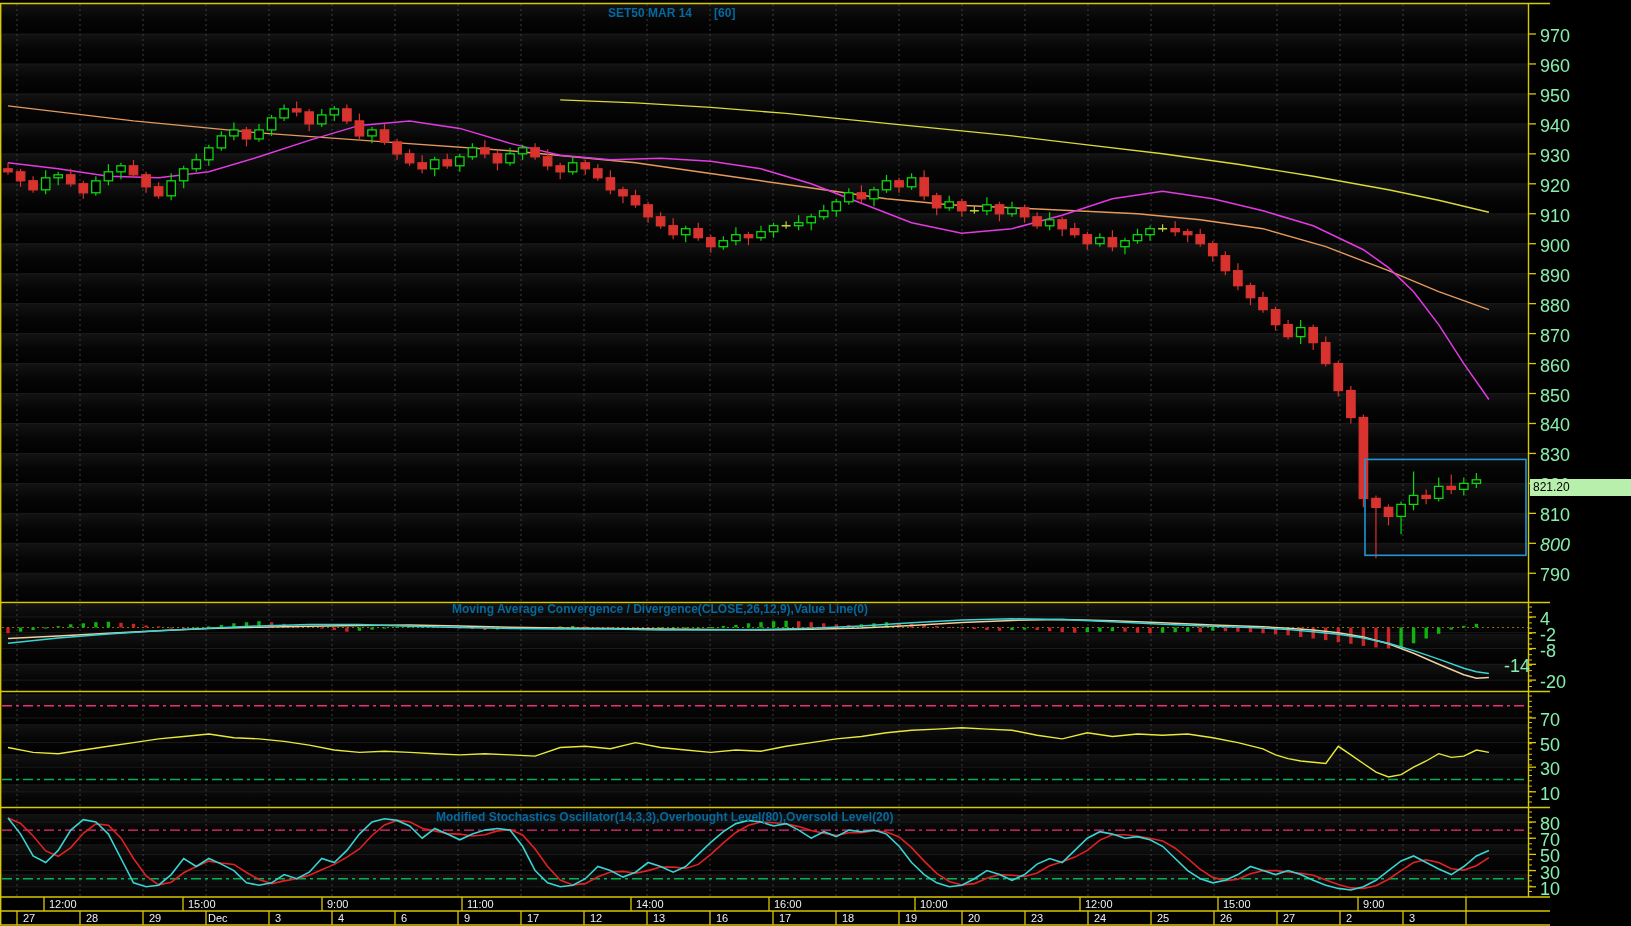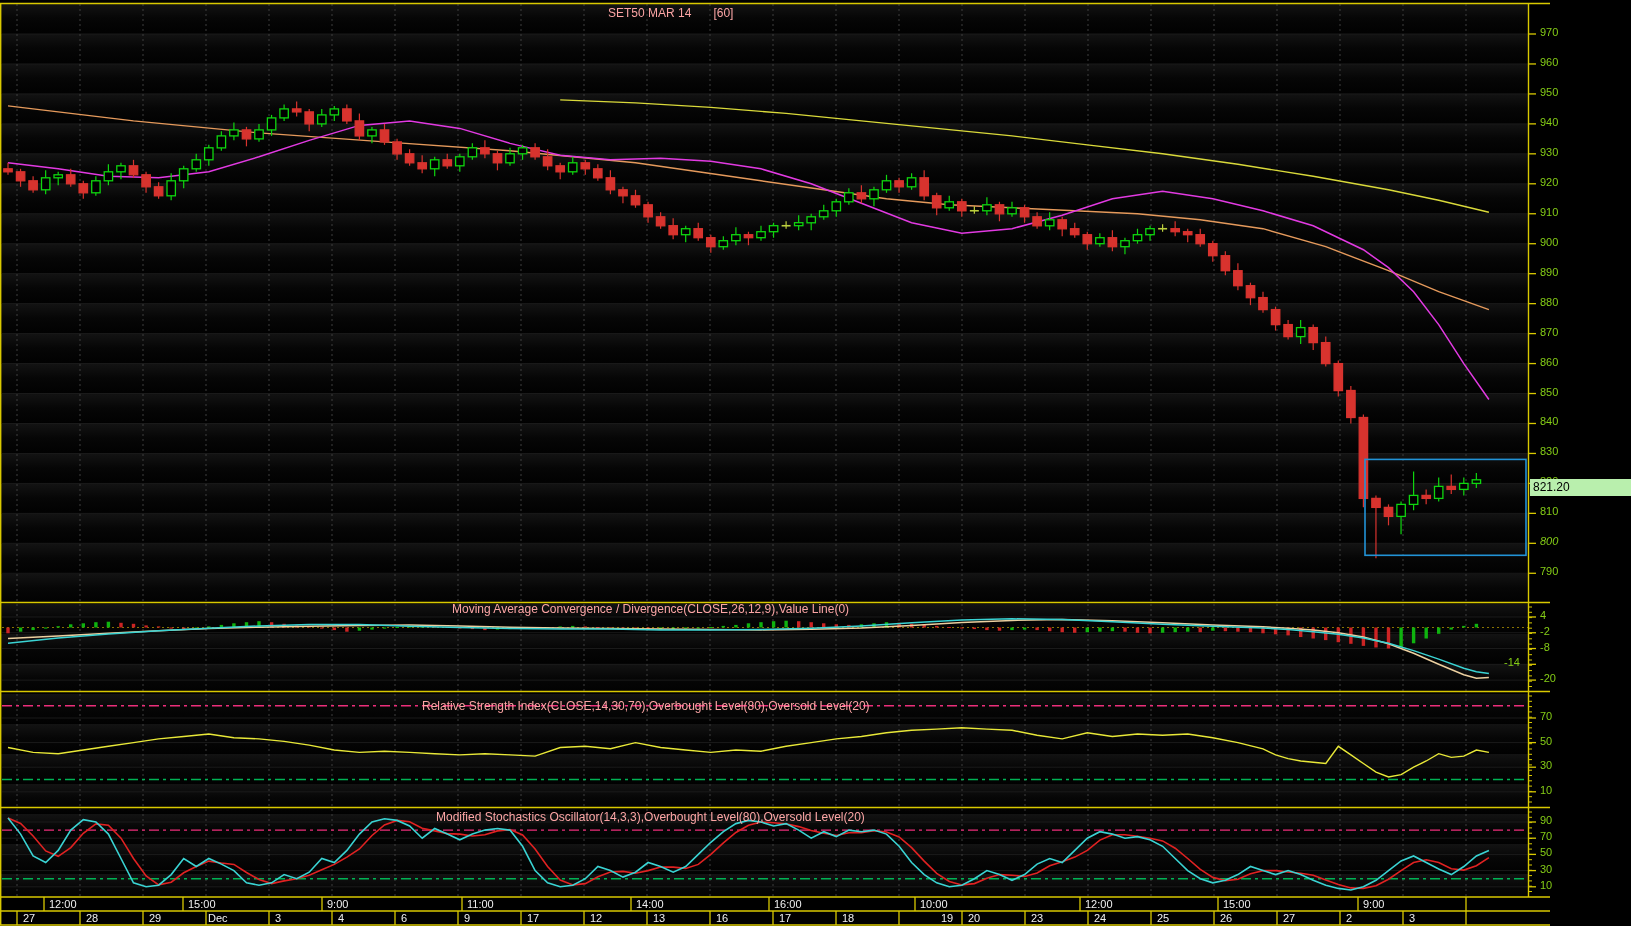--- a/index.html
+++ b/index.html
@@ -1,22 +1,22 @@
 <!DOCTYPE html>
 <html><head>
 <meta charset="utf-8">
 <style>
   html,body{margin:0;padding:0;background:#000;}
   .screen{position:relative;width:1631px;height:926px;background:#000;overflow:hidden;
           font-family:"Liberation Sans","DejaVu Sans",sans-serif;}
   .stripes{position:absolute;left:0;top:4px;width:1528px;height:892px;
            background:repeating-linear-gradient(to bottom,#131313 0px,#060606 14px,#010101 30px);}
   svg.canvas{position:absolute;left:0;top:0;z-index:2;}
-  .lbl{position:absolute;color:#84cc16;font-size:11px;z-index:3;white-space:nowrap;}
-  .ttl{position:absolute;color:#fca5a5;font-size:12px;z-index:4;white-space:nowrap;}
+  .lbl{position:absolute;color:#86efac;font-size:18px;z-index:3;white-space:nowrap;}
+  .ttl{position:absolute;color:#0369a1;font-size:12px;z-index:4;white-space:nowrap;font-weight:bold;}
   .main-title{top:6px;left:608px;}
   .main-title .iv{margin-left:22px;}
   .price-tag{position:absolute;left:1530px;top:479px;width:101px;height:17px;z-index:5;
              background:#b9efad;color:#000;font-size:12px;line-height:17px;padding-left:3px;box-sizing:border-box;}
   .timelbl{position:absolute;color:#f0f0f0;font-size:11px;z-index:4;white-space:nowrap;}
 </style>
 </head>
 <body>
 
 <div class="screen">
@@ -590,21 +590,20 @@
         <line x1="1403" y1="911" x2="1403" y2="925" stroke="#d9c900" stroke-width="1.3"></line>
         <line x1="1466" y1="911" x2="1466" y2="925" stroke="#d9c900" stroke-width="1.3"></line>
       </g>
     </svg>
 
   <div class="ttl main-title">
     <span>SET50 MAR 14</span><span class="iv">[60]</span>
   </div>
 
   <div class="ttl" style="top:602px;left:452px">Moving Average Convergence / Divergence(CLOSE,26,12,9),Value Line(0)</div>
-  <div class="ttl" style="top:699px;left:422px">Relative Strength Index(CLOSE,14,30,70),Overbought Level(80),Oversold Level(20)</div>
   <div class="ttl" style="top:810px;left:436px">Modified Stochastics Oscillator(14,3,3),Overbought Level(80),Oversold Level(20)</div>
 
   <div class="price-tag">821.20</div>
 
   <div id="labels">
       <div class="lbl" style="left: 1540px; top: 26px;">970</div>
       <div class="lbl" style="left: 1540px; top: 55.96px;">960</div>
       <div class="lbl" style="left: 1540px; top: 85.92px;">950</div>
       <div class="lbl" style="left: 1540px; top: 115.88px;">940</div>
       <div class="lbl" style="left: 1540px; top: 145.84px;">930</div>
@@ -624,21 +623,21 @@
       <div class="lbl" style="left: 1540px; top: 565.28px;">790</div>
       <div class="lbl" style="left: 1540px; top: 608.98px;">4</div>
       <div class="lbl" style="left: 1540px; top: 624.76px;">-2</div>
       <div class="lbl" style="left: 1540px; top: 640.54px;">-8</div>
       <div class="lbl" style="left: 1504px; top: 656.32px;">-14</div>
       <div class="lbl" style="left: 1540px; top: 672.1px;">-20</div>
       <div class="lbl" style="left: 1540px; top: 710px;">70</div>
       <div class="lbl" style="left: 1540px; top: 734.6px;">50</div>
       <div class="lbl" style="left: 1540px; top: 759.2px;">30</div>
       <div class="lbl" style="left: 1540px; top: 783.8px;">10</div>
-      <div class="lbl" style="left: 1540px; top: 814px;">90</div>
+      <div class="lbl" style="left: 1540px; top: 814px;">80</div>
       <div class="lbl" style="left: 1540px; top: 830.2px;">70</div>
       <div class="lbl" style="left: 1540px; top: 846.4px;">50</div>
       <div class="lbl" style="left: 1540px; top: 862.6px;">30</div>
       <div class="lbl" style="left: 1540px; top: 878.8px;">10</div>
       <div class="timelbl" style="left: 49px; top: 898px;">12:00</div>
       <div class="timelbl" style="left: 188px; top: 898px;">15:00</div>
       <div class="timelbl" style="left: 327px; top: 898px;">9:00</div>
       <div class="timelbl" style="left: 467px; top: 898px;">11:00</div>
       <div class="timelbl" style="left: 636px; top: 898px;">14:00</div>
       <div class="timelbl" style="left: 774px; top: 898px;">16:00</div>
@@ -653,21 +652,21 @@
       <div class="timelbl" style="left: 275px; top: 912px;">3</div>
       <div class="timelbl" style="left: 338px; top: 912px;">4</div>
       <div class="timelbl" style="left: 401px; top: 912px;">6</div>
       <div class="timelbl" style="left: 464px; top: 912px;">9</div>
       <div class="timelbl" style="left: 527px; top: 912px;">17</div>
       <div class="timelbl" style="left: 590px; top: 912px;">12</div>
       <div class="timelbl" style="left: 653px; top: 912px;">13</div>
       <div class="timelbl" style="left: 716px; top: 912px;">16</div>
       <div class="timelbl" style="left: 779px; top: 912px;">17</div>
       <div class="timelbl" style="left: 842px; top: 912px;">18</div>
-      <div class="timelbl" style="left: 905px; top: 912px; margin-left: 36px;">19</div>
+      <div class="timelbl" style="left: 905px; top: 912px;">19</div>
       <div class="timelbl" style="left: 968px; top: 912px;">20</div>
       <div class="timelbl" style="left: 1031px; top: 912px;">23</div>
       <div class="timelbl" style="left: 1094px; top: 912px;">24</div>
       <div class="timelbl" style="left: 1157px; top: 912px;">25</div>
       <div class="timelbl" style="left: 1220px; top: 912px;">26</div>
       <div class="timelbl" style="left: 1283px; top: 912px;">27</div>
       <div class="timelbl" style="left: 1346px; top: 912px;">2</div>
       <div class="timelbl" style="left: 1409px; top: 912px;">3</div>
     </div>
 </div>

